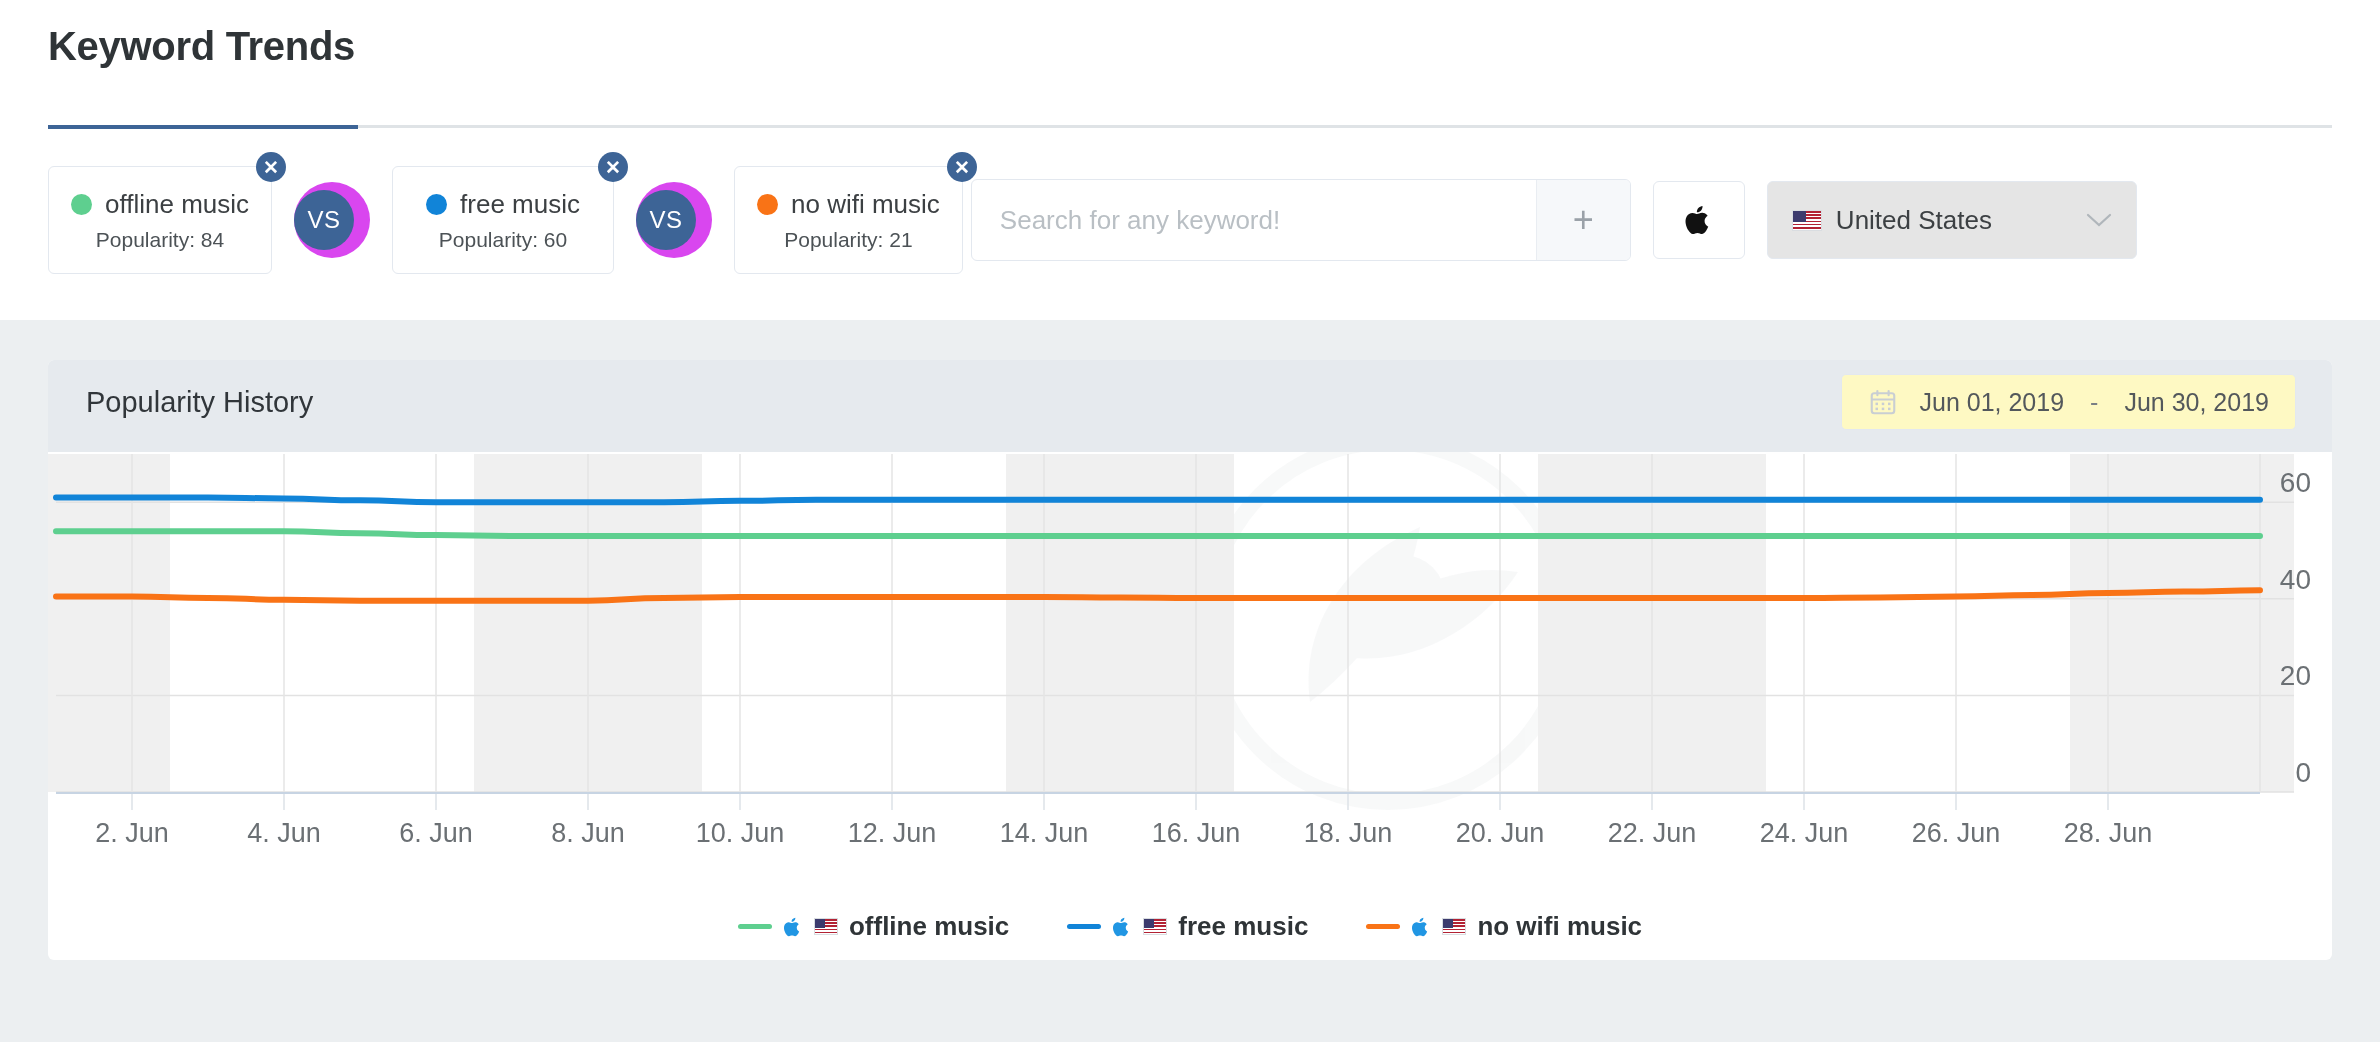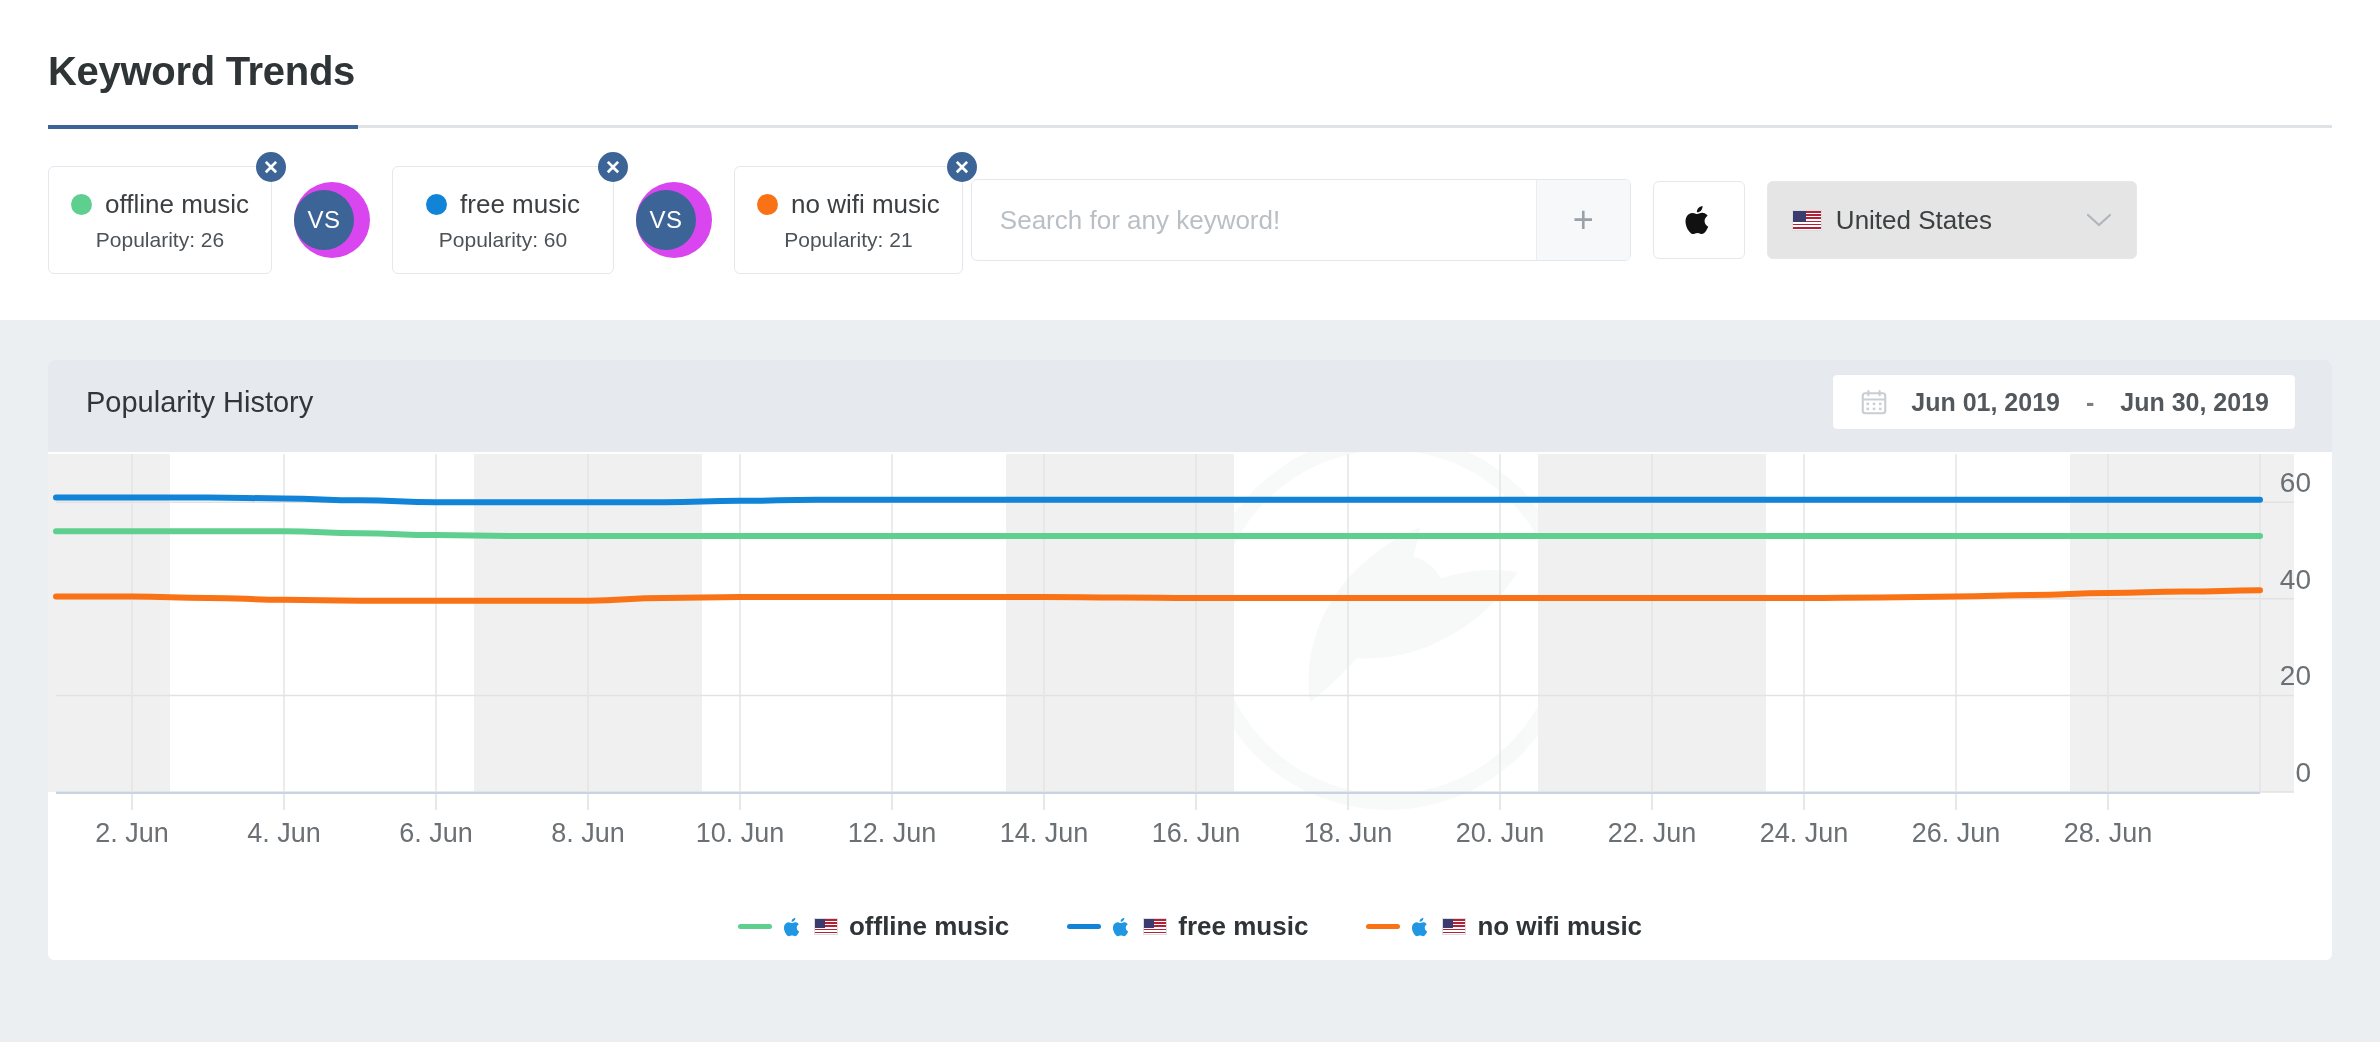--- a/index.html
+++ b/index.html
@@ -13,21 +13,21 @@
 
   
   .top-panel {
     background: #ffffff;
     width: 2380px;
     height: 320px;
     position: relative;
   }
   .page-title {
     position: absolute;
-    left: 48px; top: 49px;
+    left: 48px; top: 24px;
     font-size: 40px;
     font-weight: 600;
     color: #2f3437;
     letter-spacing: -0.3px;
   }
   .title-rule {
     position: absolute;
     left: 48px; top: 125px;
     width: 2284px; height: 3px;
     background: #dfe3e6;
@@ -232,27 +232,26 @@
     padding: 0 36px 8px 38px;
   }
   .chart-head-title {
     font-size: 29px;
     color: #31363a;
   }
   .daterange {
     display: flex;
     align-items: center;
     gap: 22px;
-    background: #ffffff;
+    background: #fef9c3;
     border: 1px solid #e3e8ef;
     border-radius: 5px;
     height: 56px;
     padding: 0 26px;
     cursor: pointer;
-    font-weight: bold;
   }
   .daterange-text {
     font-size: 25px;
     color: #53585c;
     white-space: nowrap;
   }
   .dr-sep { font-size: 25px; color: #7a7f84; margin: 0 4px; }
 
   .plot-area {
     position: relative;
@@ -299,21 +298,21 @@
   </div>
 
   <div class="kw-row">
 
     <div class="kw-card">
       <button class="kw-close">✕</button>
       <div class="kw-name-line">
         <span class="kw-dot" style="background:#5ecf8f"></span>
         <span class="kw-name">offline music</span>
       </div>
-      <div class="kw-pop">Popularity: 26</div>
+      <div class="kw-pop">Popularity: 84</div>
     </div>
 
     <div class="vs-badge">
       <div class="vs-inner">VS</div>
     </div>
 
     <div class="kw-card">
       <button class="kw-close">✕</button>
       <div class="kw-name-line">
         <span class="kw-dot" style="background:#1184d8"></span>

